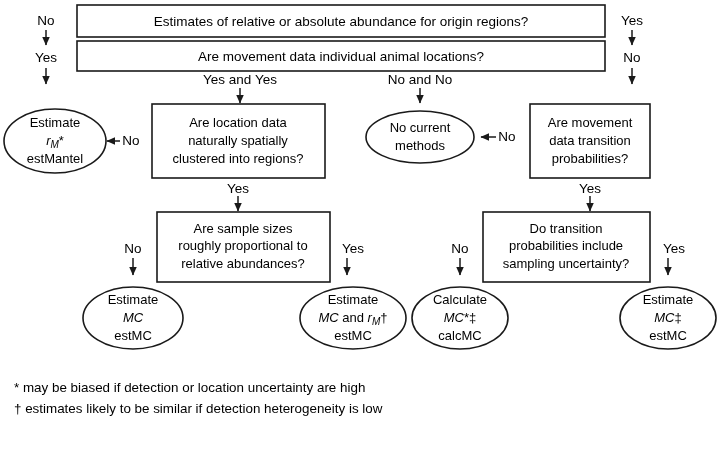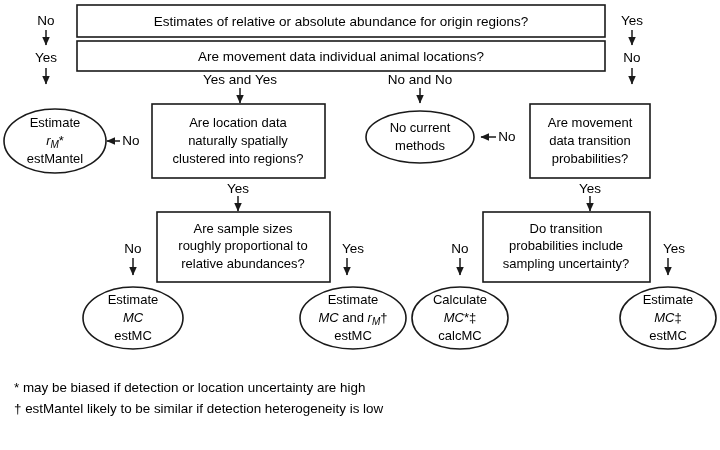--- a/index.html
+++ b/index.html
@@ -182,16 +182,16 @@
     <ellipse class="node-ellipse" cx="668" cy="318" rx="48" ry="31"></ellipse>
     <text class="node-text small" x="668" y="301">Estimate</text>
     <text class="node-text small" x="668" y="319">
       <tspan class="ital">MC</tspan><tspan>‡</tspan>
     </text>
     <text class="node-text small" x="668" y="337">estMC</text>
   </svg>
 
   <div class="footnotes">
     <div class="footnote-line">* may be biased if detection or location uncertainty are high</div>
-    <div class="footnote-line">† estMantel likely to be similar if detection heterogeneity is low</div>
+    <div class="footnote-line">† estimates likely to be similar if detection heterogeneity is low</div>
   </div>
 
 </div>
 
 </body></html>

